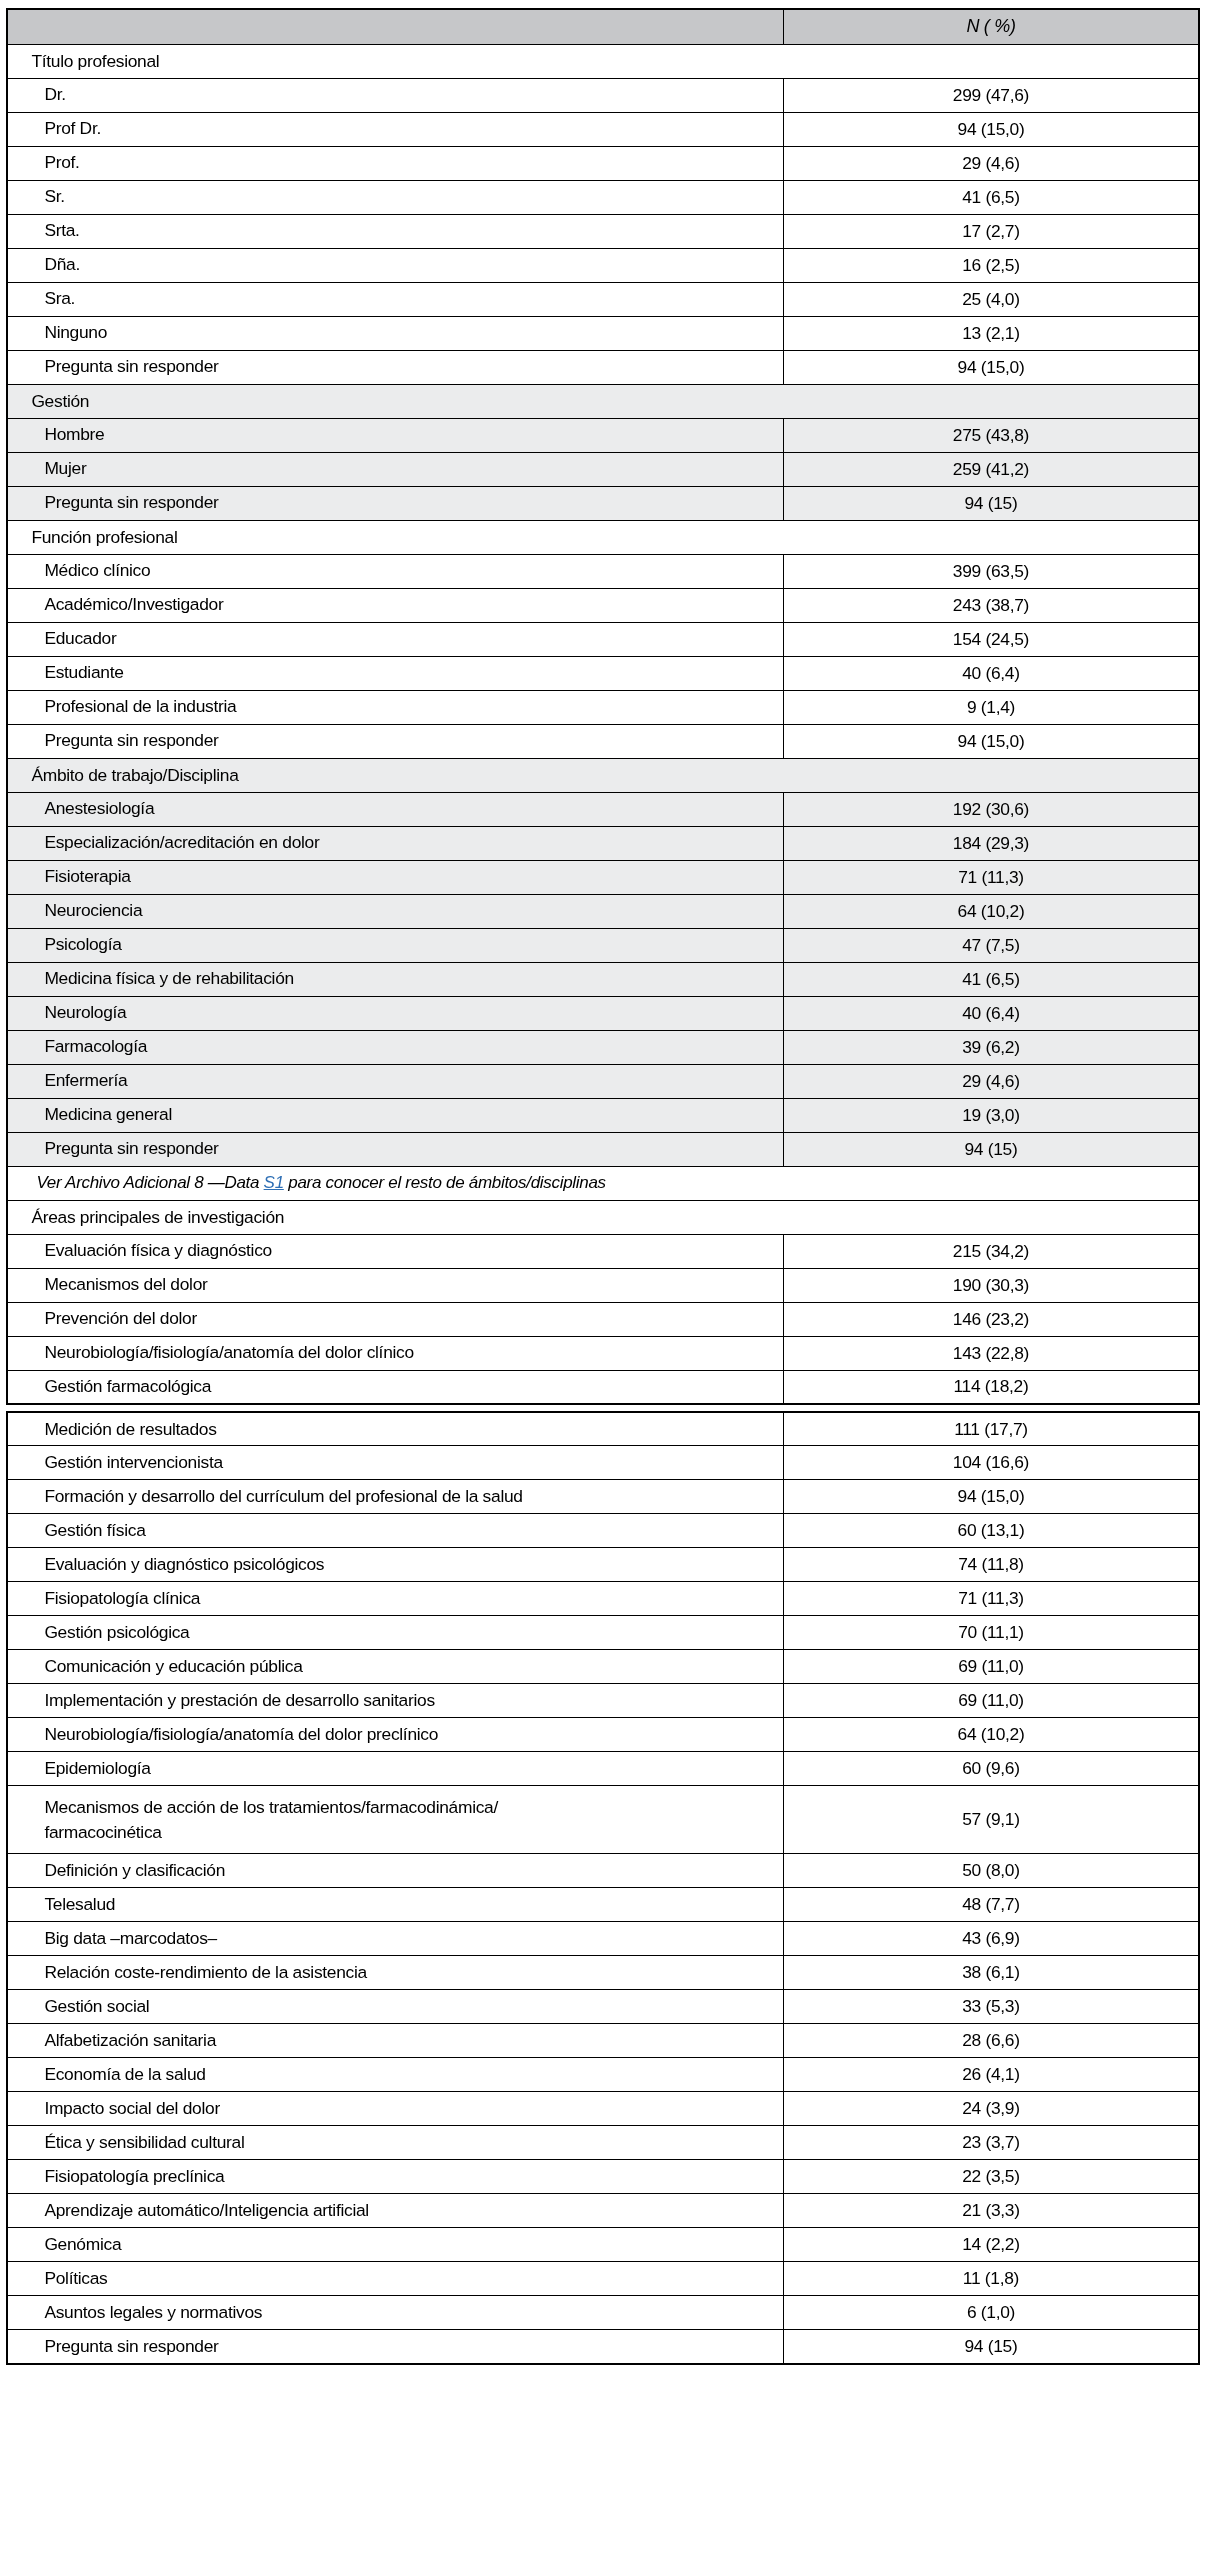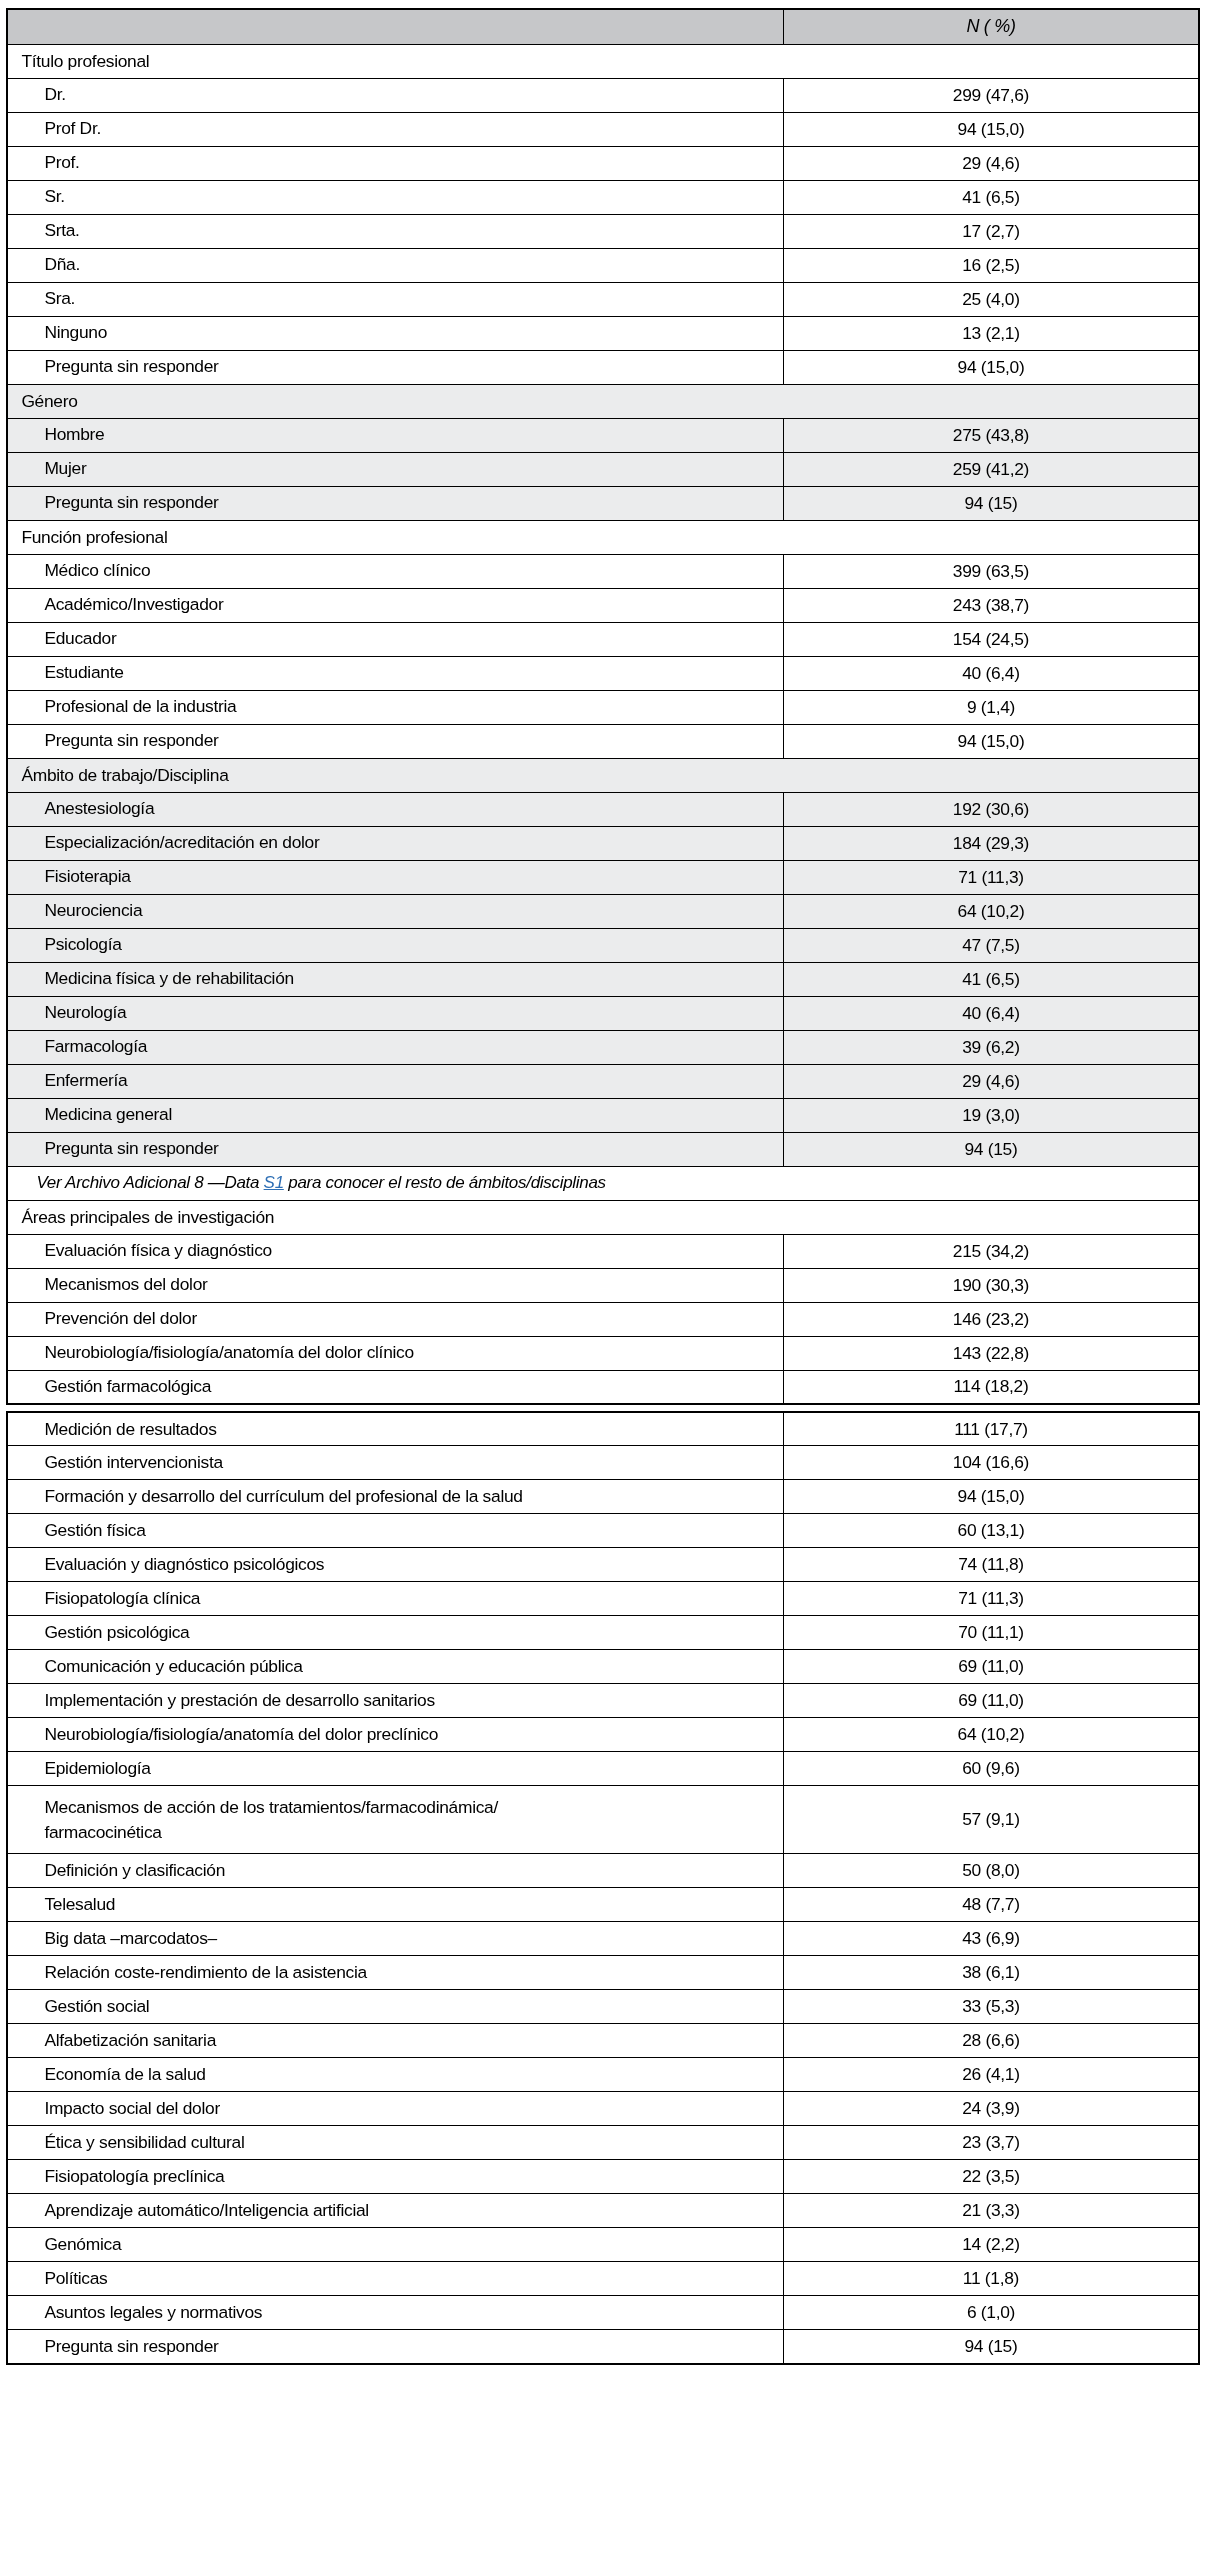--- a/index.html
+++ b/index.html
@@ -64,21 +64,21 @@
     background:var(--header_bg);
     height:35px;
   }
   td.value-head{
     font-style:italic;
     font-size:18px;
     text-align:center;
   }
   tr.section-row td{
     text-align:left;
-    padding-left:13px;
+    padding-left:23px;
   }
   tr.shaded td{
     background:var(--shaded_bg);
   }
   td.label-cell{
     padding-left:36px;
     white-space:pre-line;
     line-height:1.45;
   }
   td.label-cell.tall{
@@ -146,21 +146,21 @@
           </tr>
           <tr class="">
             <td class="label-cell">Ninguno</td>
             <td class="value-cell">13 (2,1)</td>
           </tr>
           <tr class="">
             <td class="label-cell">Pregunta sin responder</td>
             <td class="value-cell">94 (15,0)</td>
           </tr>
           <tr class="section-row shaded">
-            <td colspan="2">Género</td>
+            <td colspan="2">Gestión</td>
           </tr>
           <tr class="shaded">
             <td class="label-cell">Hombre</td>
             <td class="value-cell">275 (43,8)</td>
           </tr>
           <tr class="shaded">
             <td class="label-cell">Mujer</td>
             <td class="value-cell">259 (41,2)</td>
           </tr>
           <tr class="shaded">

